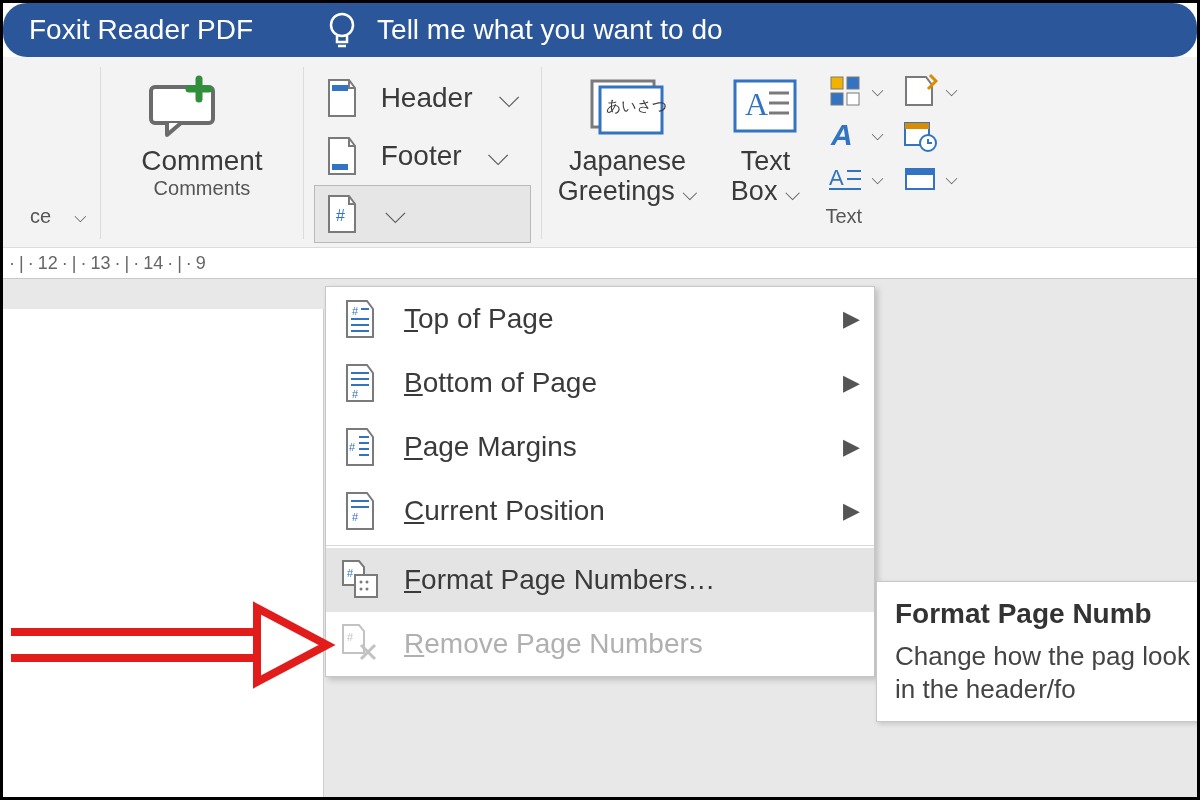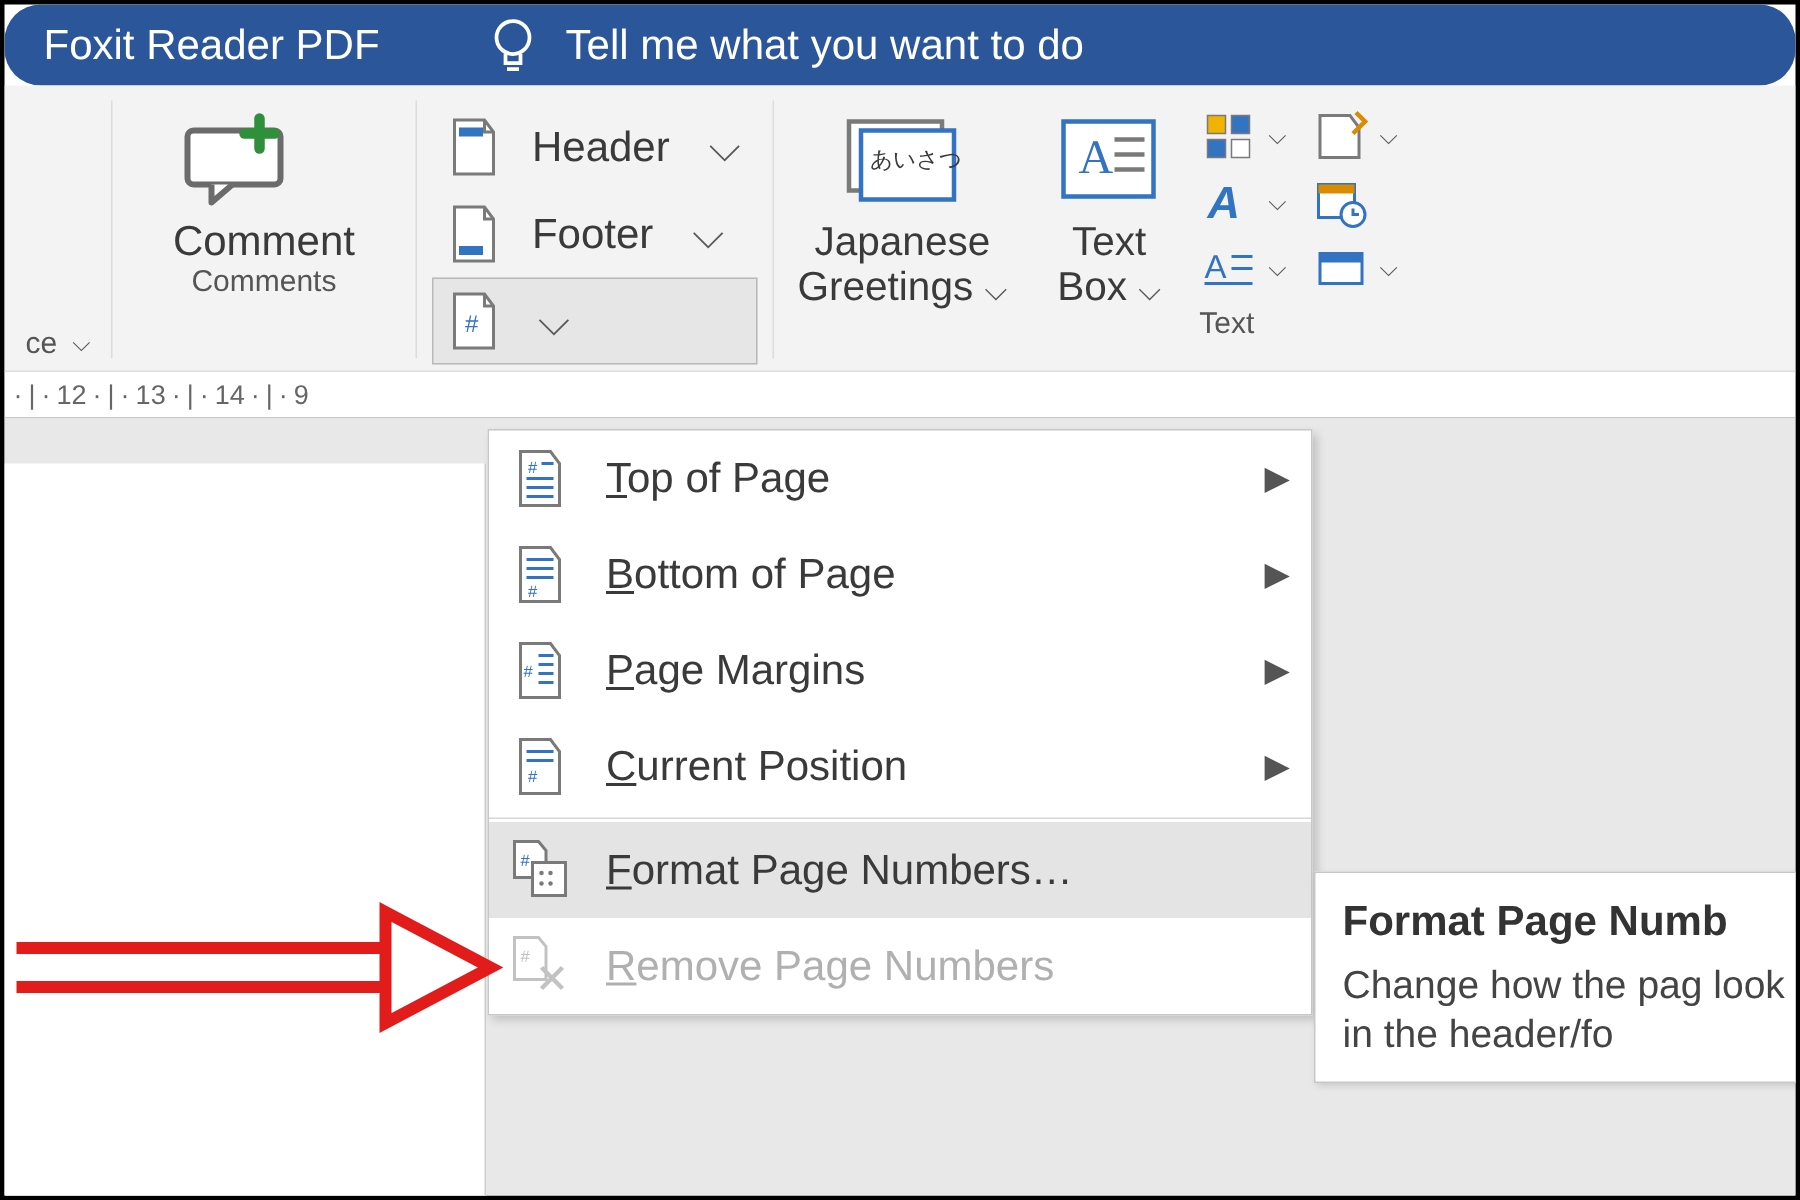--- a/index.html
+++ b/index.html
@@ -91,21 +91,21 @@
       </svg>
   </div>
   <div class="tell">Tell me what you want to do</div>
 </div>
 
 <div class="ribbon">
   <div class="ribbon-row">
 
     <div class="section sec-ref">
       <div class="toprow">
-        <span class="section-label" style="margin:0">ce</span>
+        <span class="section-label" style="margin:13px">ce</span>
         <span class="dd">⌵</span>
       </div>
     </div>
 
     <div class="sep"></div>
 
     <div class="section sec-comment">
       <div class="big">
         <svg width="90" height="72" viewBox="0 0 90 72">
           <rect x="10" y="18" width="62" height="36" rx="4" fill="#fff" stroke="#6b6b6b" stroke-width="4"></rect>

